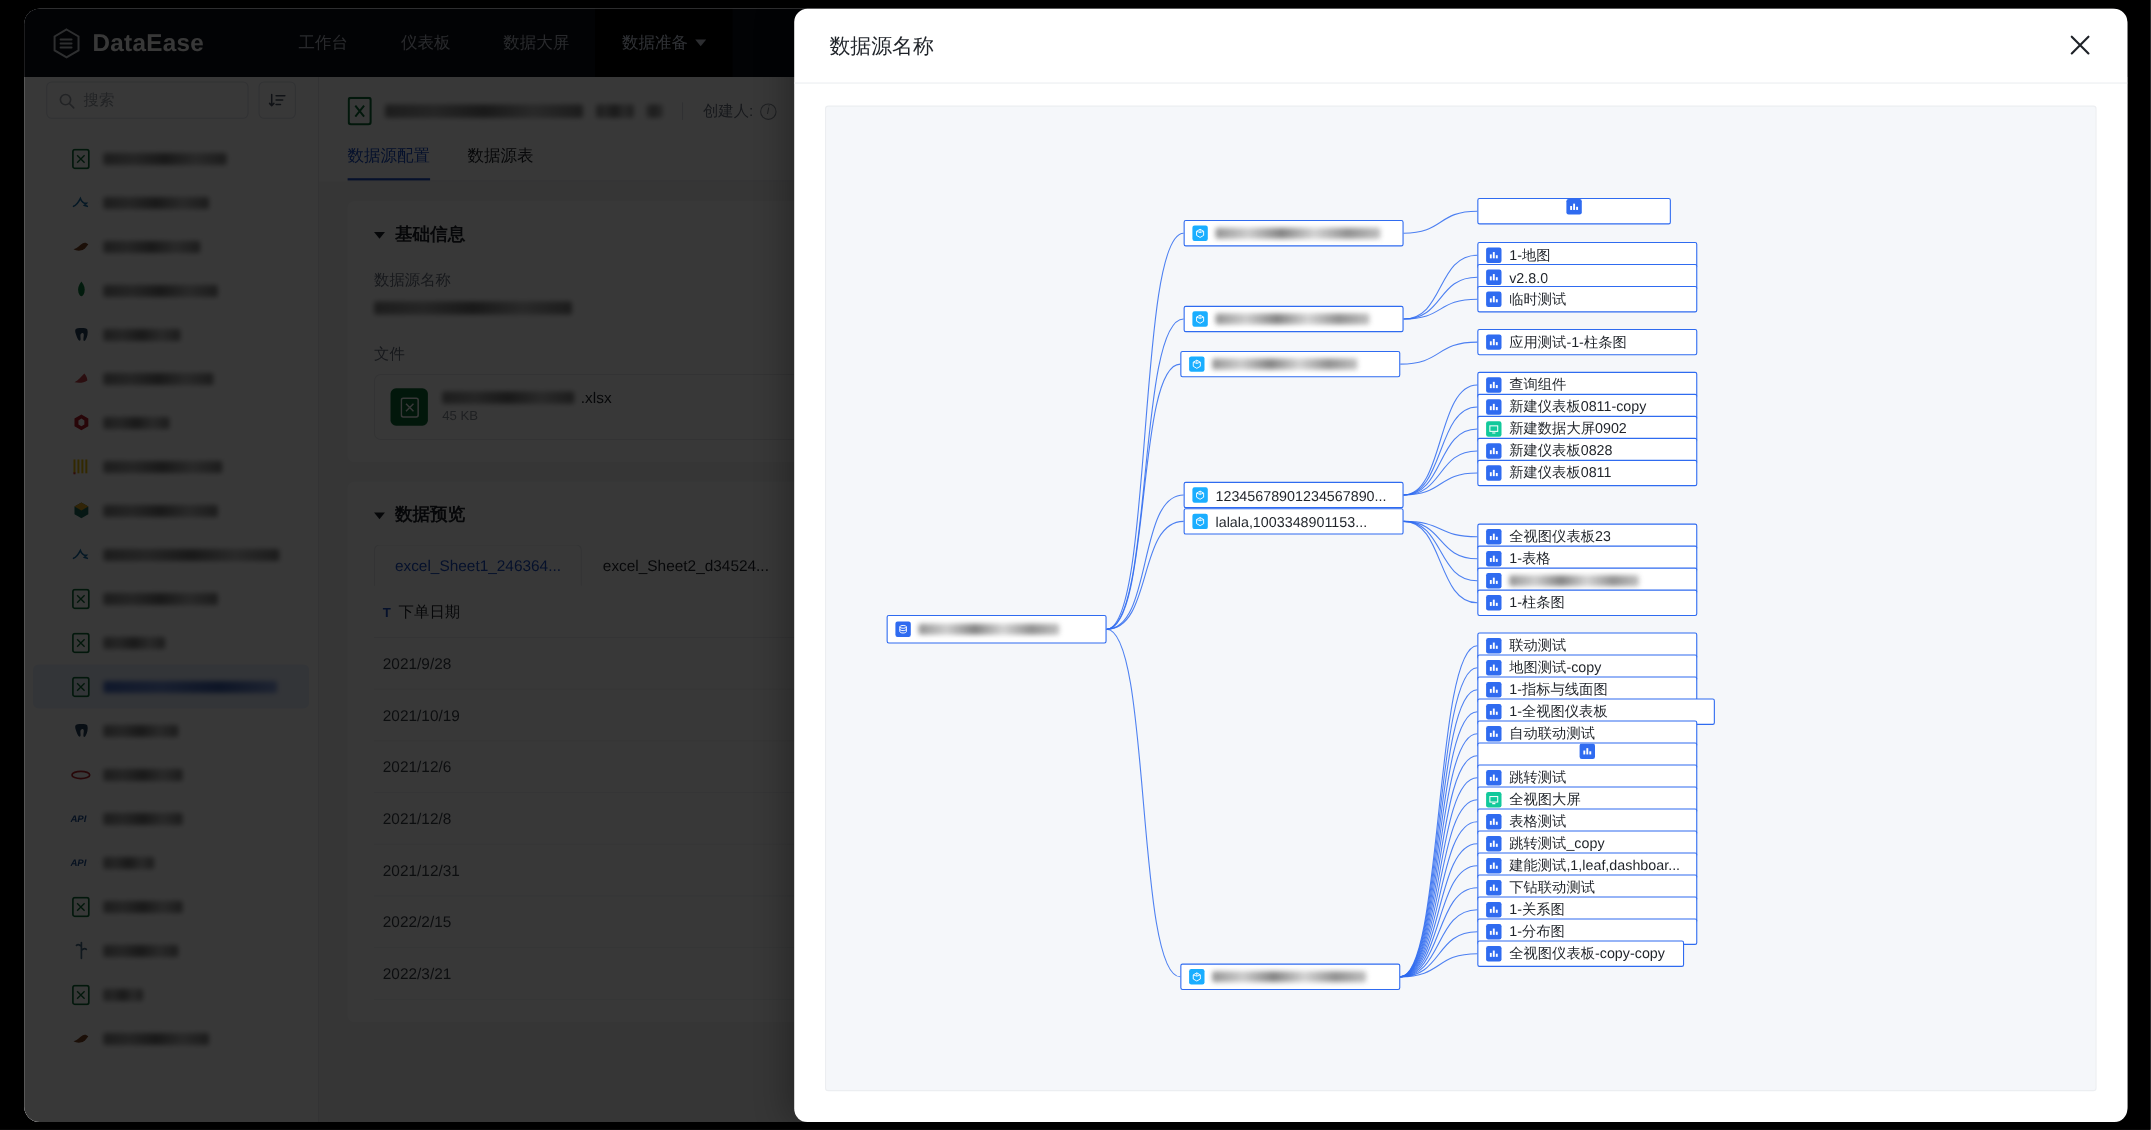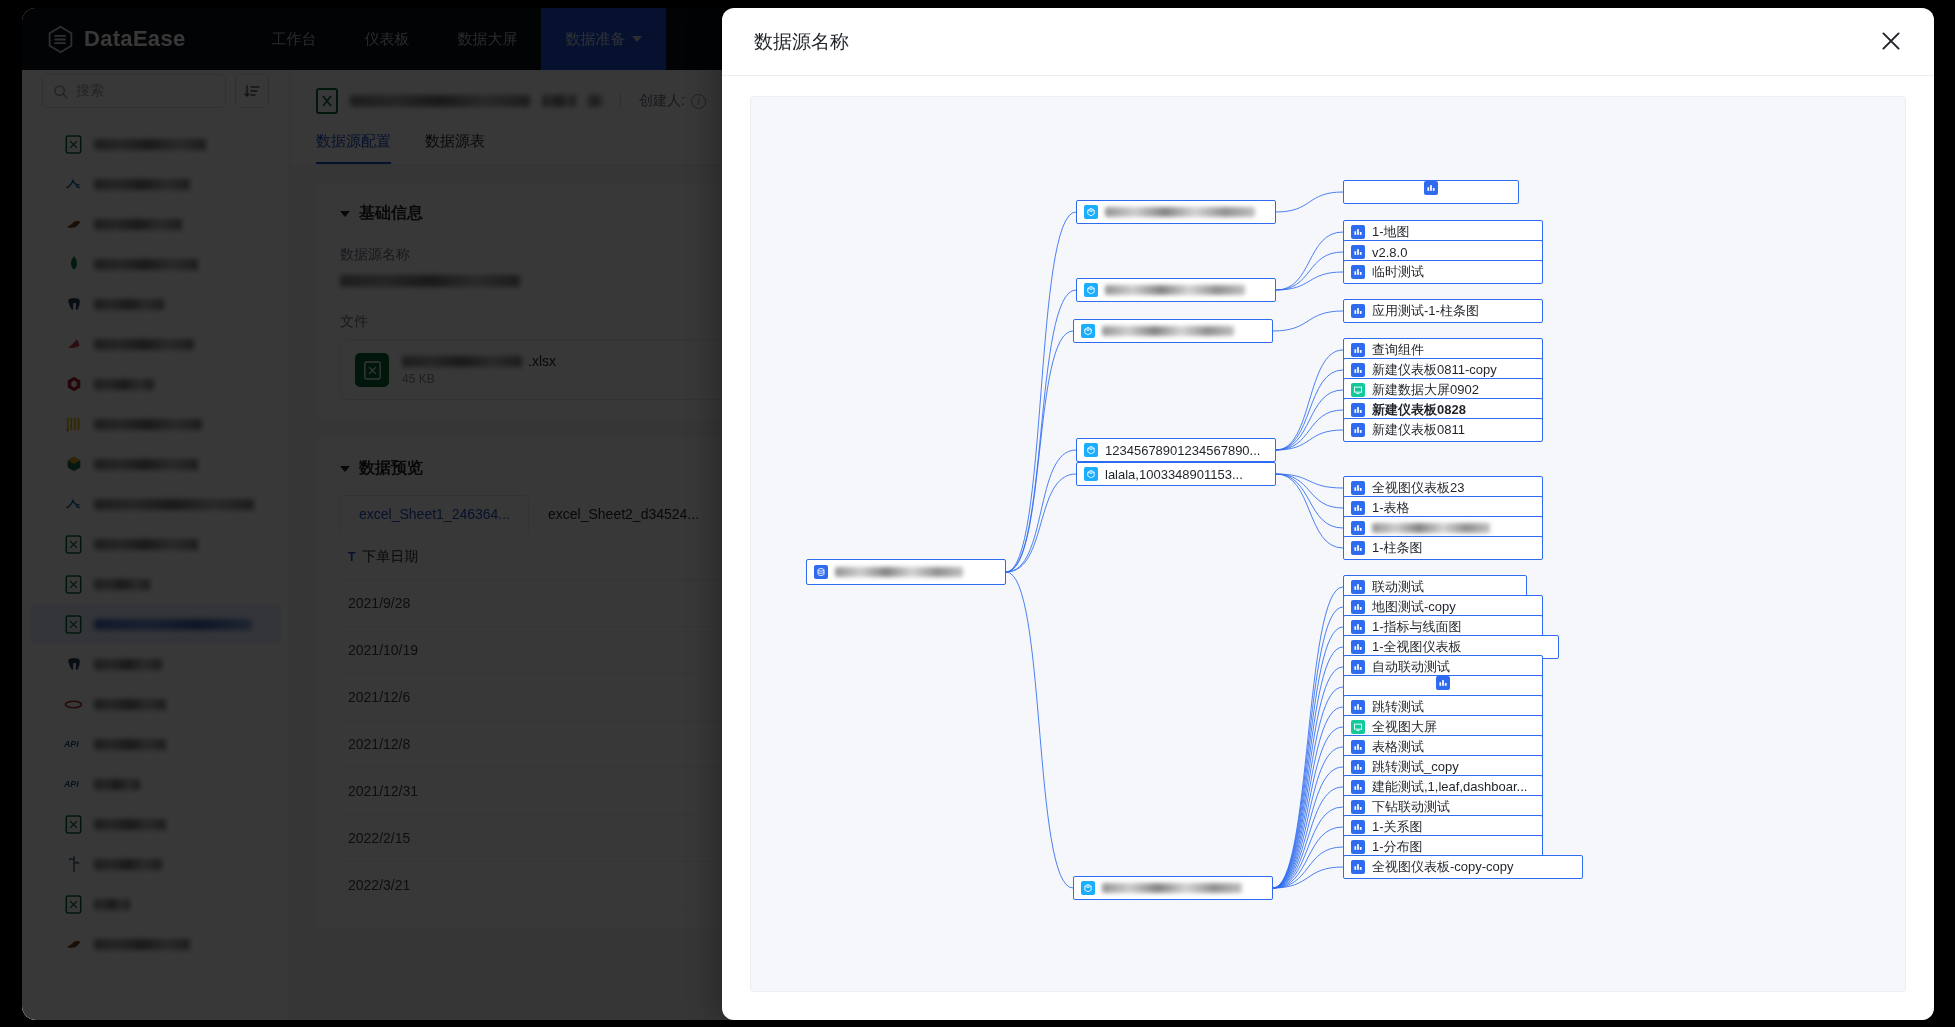--- a/index.html
+++ b/index.html
@@ -34,21 +34,21 @@
     padding-left: 24px;
   }
   .brand { display: flex; align-items: center; gap: 9px; }
   .brand-logo { width: 29px; height: 29px; }
   .brand-text { color: #fff; font-size: 22px; font-weight: bold; letter-spacing: .3px; }
   .nav-items { display: flex; align-items: center; margin-left: 62px; height: 62px; }
   .nav-item {
     color: #b6bcc9; font-size: 15px; padding: 0 24px; height: 62px;
     display: flex; align-items: center; gap: 7px; cursor: pointer;
   }
-  .nav-item.active { background: #1d4ed8; color: #d6dff0; }
+  .nav-item.active { background: #000000; color: #d6dff0; }
   .caret-d { width: 0; height: 0; border-left: 5px solid transparent; border-right: 5px solid transparent; border-top: 6px solid #c6cdd9; }
 
   .body-wrap { display: flex; height: 950px; }
 
   
   .sidebar { width: 268px; background: #fff; border-right: 1px solid #e6e8eb; }
   .sb-head { display: flex; align-items: center; justify-content: space-between; padding: 18px 20px 10px 20px; }
   .sb-title { font-size: 17px; font-weight: 600; color: #1f2329; }
   .sb-icons { display: flex; gap: 14px; }
   .sb-icon { width: 20px; height: 20px; color: #1c4ec4; }
@@ -679,21 +679,21 @@
           </div>
           <div class="node" style="left: 592px; top: 281px; width: 200px;">
             <span class="nico screen">
               <svg viewBox="0 0 14 14" width="10" height="10">
                 <rect x="2" y="3" width="10" height="7" fill="none" stroke="#fff" stroke-width="1.3"></rect>
                 <path d="M5 12h4" stroke="#fff" stroke-width="1.3"></path>
               </svg>
             </span>
             <span class="nlabel">新建数据大屏0902</span>
           </div>
-          <div class="node" style="left: 592px; top: 301px; width: 200px; font-weight: bold;">
+          <div class="node" style="left: 592px; top: 301px; width: 200px;">
             <span class="nico dash">
               <svg viewBox="0 0 14 14" width="10" height="10">
                 <rect x="2" y="6" width="2.4" height="5" fill="#fff"></rect>
                 <rect x="5.8" y="3" width="2.4" height="8" fill="#fff"></rect>
                 <rect x="9.6" y="7" width="2.4" height="4" fill="#fff"></rect>
               </svg>
             </span>
             <span class="nlabel">新建仪表板0828</span>
           </div>
           <div class="node" style="left: 592px; top: 321px; width: 200px;">
@@ -739,21 +739,21 @@
           <div class="node" style="left: 592px; top: 439px; width: 200px;">
             <span class="nico dash">
               <svg viewBox="0 0 14 14" width="10" height="10">
                 <rect x="2" y="6" width="2.4" height="5" fill="#fff"></rect>
                 <rect x="5.8" y="3" width="2.4" height="8" fill="#fff"></rect>
                 <rect x="9.6" y="7" width="2.4" height="4" fill="#fff"></rect>
               </svg>
             </span>
             <span class="nlabel">1-柱条图</span>
           </div>
-          <div class="node" style="left: 592px; top: 478px; width: 184px;">
+          <div class="node" style="left: 592px; top: 478px; width: 200px;">
             <span class="nico dash">
               <svg viewBox="0 0 14 14" width="10" height="10">
                 <rect x="2" y="6" width="2.4" height="5" fill="#fff"></rect>
                 <rect x="5.8" y="3" width="2.4" height="8" fill="#fff"></rect>
                 <rect x="9.6" y="7" width="2.4" height="4" fill="#fff"></rect>
               </svg>
             </span>
             <span class="nlabel">联动测试</span>
           </div>
           <div class="node" style="left: 592px; top: 498px; width: 200px;">
@@ -878,21 +878,21 @@
           <div class="node" style="left: 592px; top: 738px; width: 200px;">
             <span class="nico dash">
               <svg viewBox="0 0 14 14" width="10" height="10">
                 <rect x="2" y="6" width="2.4" height="5" fill="#fff"></rect>
                 <rect x="5.8" y="3" width="2.4" height="8" fill="#fff"></rect>
                 <rect x="9.6" y="7" width="2.4" height="4" fill="#fff"></rect>
               </svg>
             </span>
             <span class="nlabel">1-分布图</span>
           </div>
-          <div class="node" style="left: 592px; top: 758px; width: 240px;">
+          <div class="node" style="left: 592px; top: 758px; width: 188px;">
             <span class="nico dash">
               <svg viewBox="0 0 14 14" width="10" height="10">
                 <rect x="2" y="6" width="2.4" height="5" fill="#fff"></rect>
                 <rect x="5.8" y="3" width="2.4" height="8" fill="#fff"></rect>
                 <rect x="9.6" y="7" width="2.4" height="4" fill="#fff"></rect>
               </svg>
             </span>
             <span class="nlabel">全视图仪表板-copy-copy</span>
           </div>
         </div>

